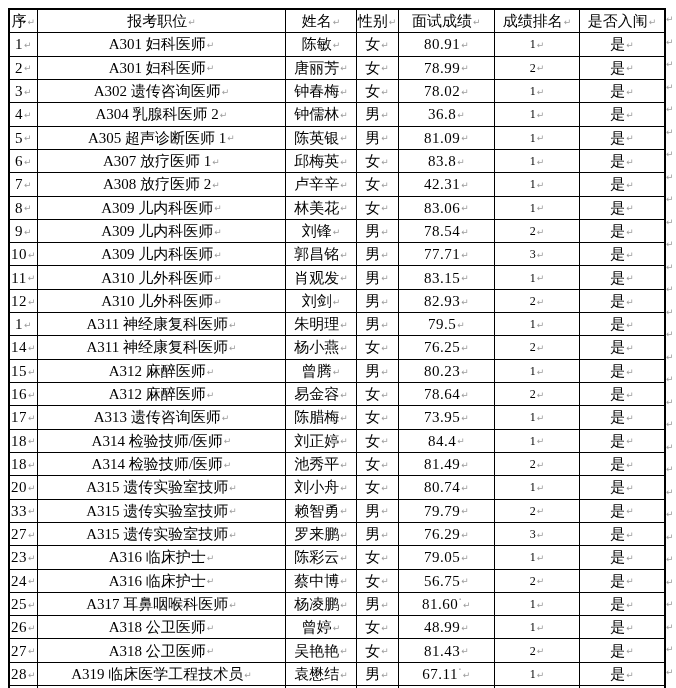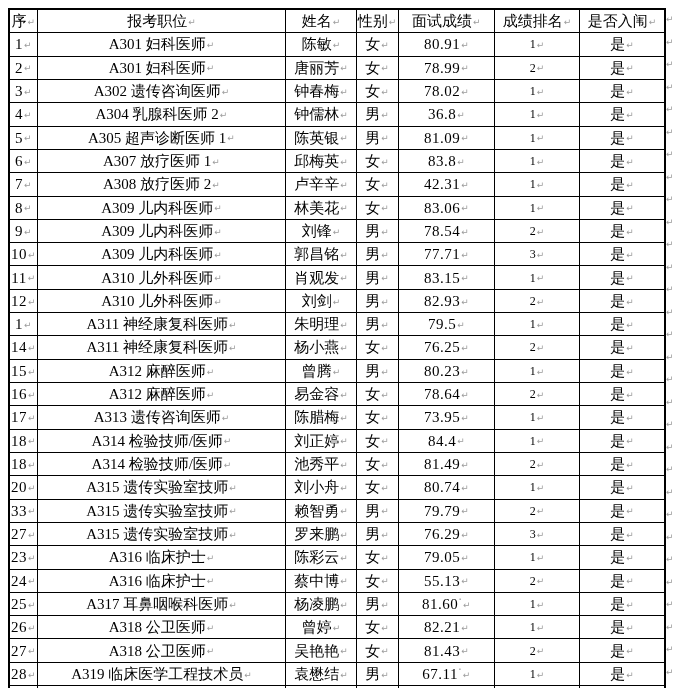--- a/index.html
+++ b/index.html
@@ -254,39 +254,39 @@
           <td class="c-gender"><span class="txt">女</span><span class="mark">↵</span></td>
           <td class="c-score"><span class="txt">79.05</span><span class="mark">↵</span></td>
           <td class="c-rank"><span class="txt">1</span><span class="mark">↵</span></td>
           <td class="c-admitted"><span class="txt">是</span><span class="mark">↵</span></td>
         </tr>
         <tr>
           <td class="c-no"><span class="txt">24</span><span class="mark">↵</span></td>
           <td class="c-position"><span class="txt">A316 临床护士</span><span class="mark">↵</span></td>
           <td class="c-name"><span class="txt">蔡中博</span><span class="mark">↵</span></td>
           <td class="c-gender"><span class="txt">女</span><span class="mark">↵</span></td>
-          <td class="c-score"><span class="txt">55.13</span><span class="mark">↵</span></td>
+          <td class="c-score"><span class="txt">56.75</span><span class="mark">↵</span></td>
           <td class="c-rank"><span class="txt">2</span><span class="mark">↵</span></td>
           <td class="c-admitted"><span class="txt">是</span><span class="mark">↵</span></td>
         </tr>
         <tr>
           <td class="c-no"><span class="txt">25</span><span class="mark">↵</span></td>
           <td class="c-position"><span class="txt">A317 耳鼻咽喉科医师</span><span class="mark">↵</span></td>
           <td class="c-name"><span class="txt">杨凌鹏</span><span class="mark">↵</span></td>
           <td class="c-gender"><span class="txt">男</span><span class="mark">↵</span></td>
           <td class="c-score"><span class="txt">81.60</span><span class="mark dot">·</span><span class="mark">↵</span></td>
           <td class="c-rank"><span class="txt">1</span><span class="mark">↵</span></td>
           <td class="c-admitted"><span class="txt">是</span><span class="mark">↵</span></td>
         </tr>
         <tr>
           <td class="c-no"><span class="txt">26</span><span class="mark">↵</span></td>
           <td class="c-position"><span class="txt">A318 公卫医师</span><span class="mark">↵</span></td>
           <td class="c-name"><span class="txt">曾婷</span><span class="mark">↵</span></td>
           <td class="c-gender"><span class="txt">女</span><span class="mark">↵</span></td>
-          <td class="c-score"><span class="txt">82.21</span><span class="mark">↵</span></td>
+          <td class="c-score"><span class="txt">48.99</span><span class="mark">↵</span></td>
           <td class="c-rank"><span class="txt">1</span><span class="mark">↵</span></td>
           <td class="c-admitted"><span class="txt">是</span><span class="mark">↵</span></td>
         </tr>
         <tr>
           <td class="c-no"><span class="txt">27</span><span class="mark">↵</span></td>
           <td class="c-position"><span class="txt">A318 公卫医师</span><span class="mark">↵</span></td>
           <td class="c-name"><span class="txt">吴艳艳</span><span class="mark">↵</span></td>
           <td class="c-gender"><span class="txt">女</span><span class="mark">↵</span></td>
           <td class="c-score"><span class="txt">81.43</span><span class="mark">↵</span></td>
           <td class="c-rank"><span class="txt">2</span><span class="mark">↵</span></td>

